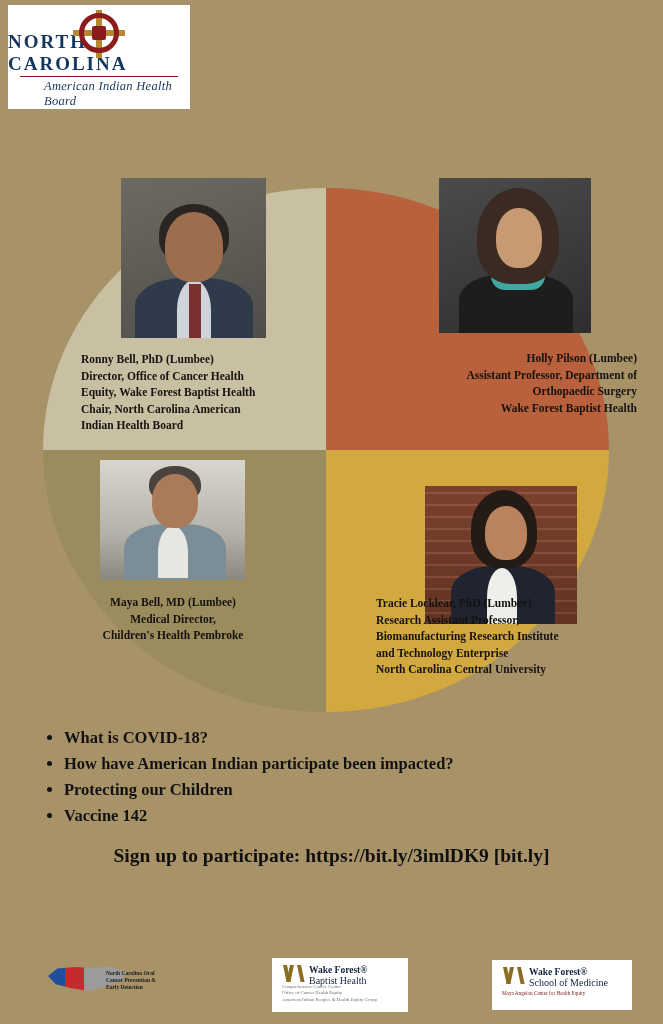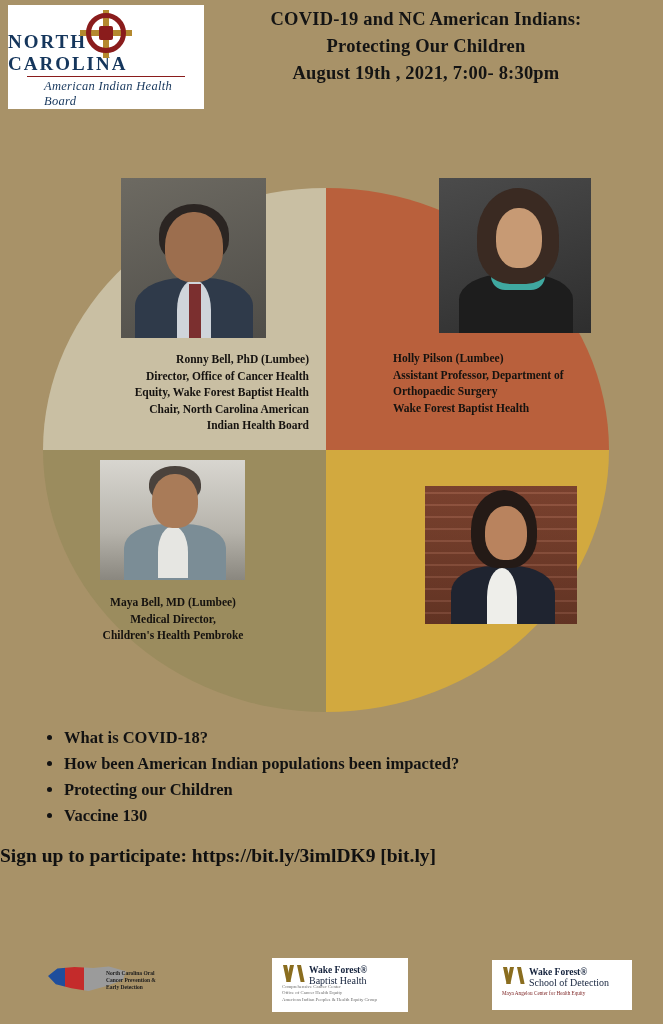--- a/index.html
+++ b/index.html
@@ -18,21 +18,21 @@
 
   
   .header {
     position: relative;
     height: 118px;
   }
   .logo-box {
     position: absolute;
     left: 8px;
     top: 5px;
-    width: 196px;
+    width: 182px;
     height: 104px;
     background: #ffffff;
     display: flex;
     flex-direction: column;
     align-items: center;
     justify-content: flex-start;
     padding-top: 4px;
     box-sizing: border-box;
   }
   .logo-mark {
@@ -202,22 +202,22 @@
   .p4 .shirt{ left: 62px; top: 82px; width: 30px; height: 58px; background: #eeeeea; }
 
   
   .caption {
     position: absolute;
     font-size: 11.5px;
     font-weight: bold;
     line-height: 16.5px;
     color: #15120f;
   }
-  .cap1 { left: 8px;  top: 163px; width: 258px; text-align: right; }
-  .cap2 { left: 350px; top: 162px; width: 244px; text-align: left; }
+  .cap1 { left: 38px;  top: 163px; width: 258px; text-align: left; }
+  .cap2 { left: 350px; top: 162px; width: 244px; text-align: right; }
   .cap3 { left: 20px;  top: 406px; width: 220px; text-align: center; }
   .cap4 { left: 333px; top: 407px; width: 255px; text-align: left; }
 
   
   .bullets {
     position: absolute;
     left: 38px;
     top: 725px;
     width: 600px;
   }
@@ -232,21 +232,21 @@
     line-height: 26px;
     color: #121212;
   }
 
   
   .signup {
     position: absolute;
     left: 0;
     top: 845px;
     width: 663px;
-    text-align: left;
+    text-align: center;
     font-size: 19.5px;
     font-weight: bold;
     color: #101010;
   }
 
   
   .footer {
     position: absolute;
     left: 0;
     top: 946px;
@@ -333,25 +333,20 @@
       <div class="hbar"></div>
       <div class="vbar"></div>
       <div class="ring"></div>
       <div class="core"></div>
     </div>
     <div class="logo-nc">NORTH CAROLINA</div>
     <div class="logo-rule"></div>
     <div class="logo-sub">American Indian Health Board</div>
   </div>
 
-  <div class="title-block">
-    <div class="line">COVID-19 and NC American Indians:</div>
-    <div class="line">Protecting Our Children</div>
-    <div class="line">August 19th , 2021, 7:00- 8:30pm</div>
-  </div>
 </div>
 
 <div class="collage">
   <div class="circle">
     <div class="quad q-tl"></div>
     <div class="quad q-tr"></div>
     <div class="quad q-bl"></div>
     <div class="quad q-br"></div>
   </div>
 
@@ -403,28 +398,33 @@
 Equity, Wake Forest Baptist Health
 Chair, North Carolina American
 Indian Health Board</div>
   <div class="caption cap2" style="white-space:pre-line">Holly Pilson (Lumbee)
 Assistant Professor, Department of
 Orthopaedic Surgery
 Wake Forest Baptist Health</div>
   <div class="caption cap3" style="white-space:pre-line">Maya Bell, MD (Lumbee)
 Medical Director,
 Children's Health Pembroke</div>
+  <div class="caption cap4" style="white-space:pre-line">Tracie Locklear, PhD (Lumbee)
+Research Assistant Professor,
+Biomanufacturing Research Institute
+and Technology Enterprise
+North Carolina Central University</div>
 </div>
 
 <div class="bullets">
   <ul>
     <li>What is COVID-18?</li>
-    <li>How been American Indian populations been impacted?</li>
+    <li>How have American Indian participate been impacted?</li>
     <li>Protecting our Children</li>
-    <li>Vaccine 130</li>
+    <li>Vaccine 142</li>
   </ul>
 </div>
 
 <div class="signup">Sign up to participate: https://bit.ly/3imlDK9 [bit.ly]</div>
 
 <div class="footer">
   <div class="nc-map">
     <div class="shape"></div>
     <div class="txt">North Carolina Oral Cancer Prevention &amp; Early Detection</div>
   </div>
@@ -449,17 +449,17 @@
 
 <div class="wf-box wf-2">
   <div class="wf-inner">
     <div class="wf-mark">
         <i></i>
         <i></i>
         <i></i>
       </div>
     <div class="wf-text">
       <div class="l1">Wake Forest®</div>
-      <div class="l2">School of Detection</div>
+      <div class="l2">School of Medicine</div>
     </div>
   </div>
   <div class="wf-sub" style="white-space:pre-line">Maya Angelou Center for Health Equity</div>
 </div>
 
 </body></html>

